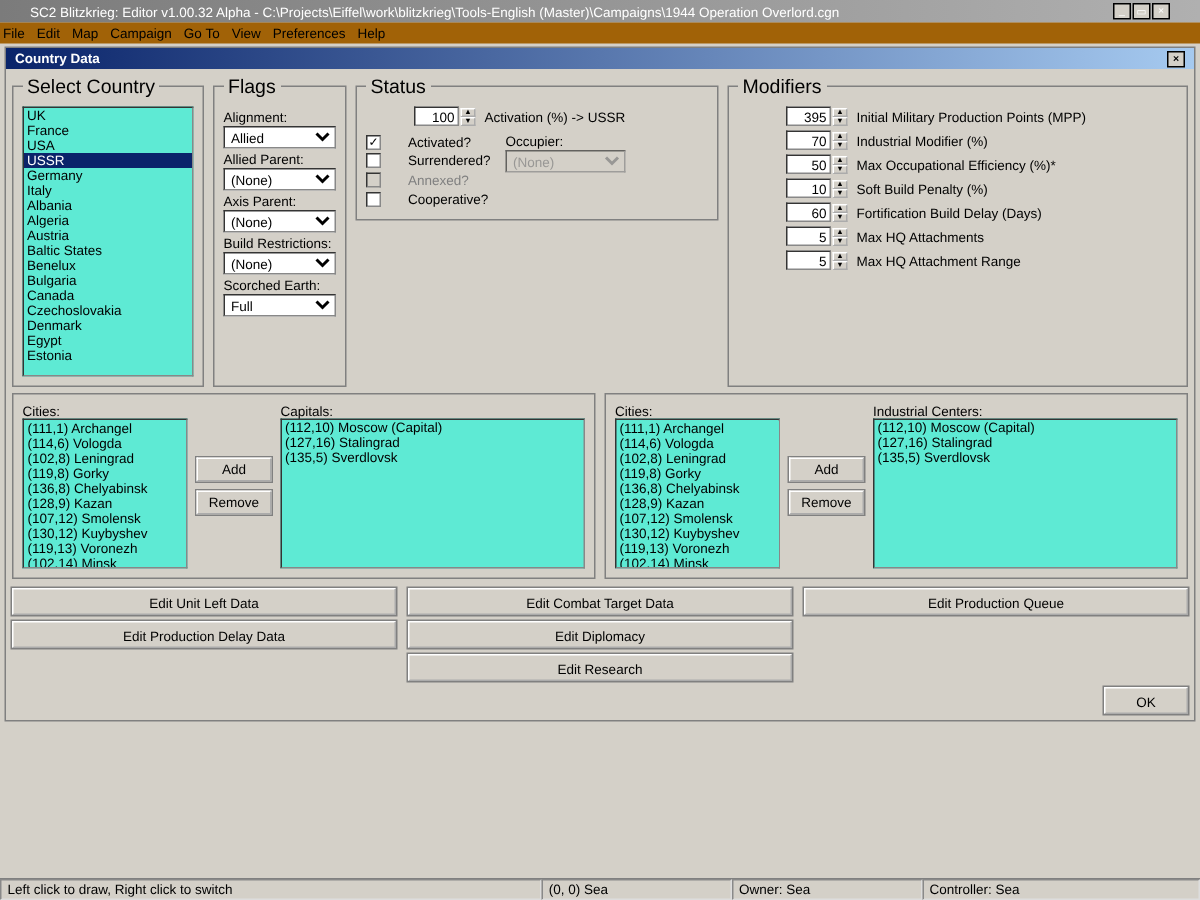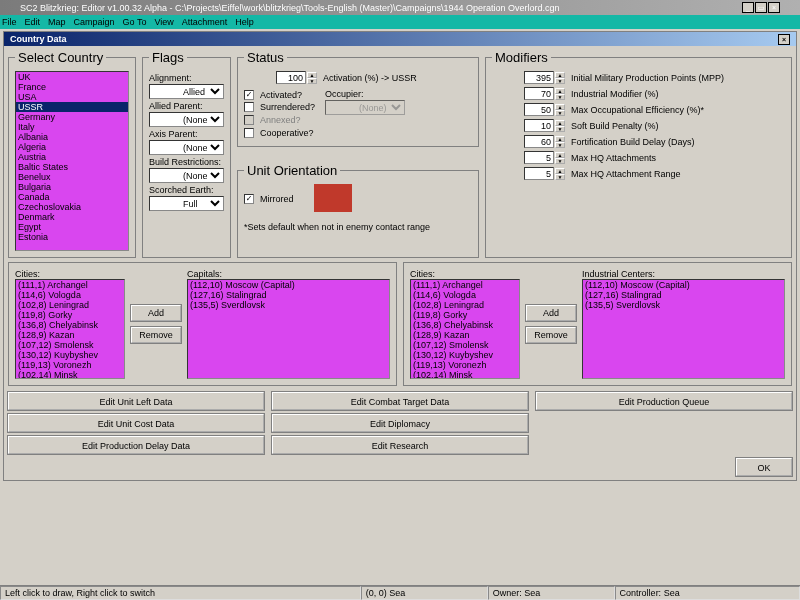--- a/index.html
+++ b/index.html
@@ -1,43 +1,43 @@
 <!DOCTYPE html>
 <html><head>
 <meta charset="utf-8">
 <style>
 * { box-sizing: border-box; font-family: "MS Sans Serif", Tahoma, sans-serif; font-size: 9px; }
 body { margin: 0; background: #d4d0c8; overflow: hidden; }
 .titlebar { height: 15px; background: linear-gradient(to right, #7b7b7b, #b0b0b0); color: #fff; padding: 1px 20px; display: flex; align-items: center; justify-content: space-between; }
 .titlebar .tbtns { display: flex; gap: 1px; }
 .wbtn { width: 12px; height: 11px; background: #d4d0c8; border: 1px solid #000; font-size: 7px; display: flex; align-items: center; justify-content: center; }
-.menubar { height: 14px; background: #14b8a6; padding: 0 2px; display: flex; gap: 8px; align-items: center; color: #000; }
+.menubar { height: 14px; background: #a16207; padding: 0 2px; display: flex; gap: 8px; align-items: center; color: #000; }
 .menubar span { cursor: default; }
 .dlg-title { height: 14px; background: linear-gradient(to right, #0a246a, #a6caf0); color: #fff; padding: 1px 6px; display: flex; justify-content: space-between; align-items: center; font-weight: bold; }
 .dlg-title .wbtn { color: #000; }
 .dialog { margin: 2px 3px; border: 1px solid #808080; background: #d4d0c8; }
 .dlg-body { padding: 4px; }
 fieldset { border: 1px solid #808080; border-radius: 0; margin: 0; padding: 6px 6px; }
 legend { padding: 0 3px; font-size: 13px; }
 .row1 { display: flex; gap: 6px; }
 .row2 { display: flex; gap: 6px; margin-top: 4px; }
-.listbox { background: #d946ef; border: 1px inset #888; overflow-y: scroll; overflow-x: hidden; }
+.listbox { background: #5eead4; border: 1px inset #888; overflow-y: scroll; overflow-x: hidden; }
 .listbox div { padding: 0 2px; white-space: nowrap; }
 .listbox div.sel { background: #0a246a; color: #fff; }
 label.lbl { display: block; margin: 2px 0 1px 0; }
-select { width: 100%; background: #fff; border: 1px inset #888; font-size: 9px; height: 15px; padding-left: 29px; }
+select { width: 100%; background: #fff; border: 1px inset #888; font-size: 9px; height: 15px; }
 .btn { background: #d4d0c8; border: 1px outset #fff; box-shadow: 0 0 0 1px #808080; padding: 2px 0; text-align: center; cursor: pointer; }
 .spin { display: flex; align-items: center; }
 .spin input { width: 30px; height: 13px; text-align: right; background: #fff; border: 1px inset #888; font-size: 9px; padding: 0 2px; }
 .spin .arr { display: flex; flex-direction: column; margin-left: 1px; }
 .spin .arr div { width: 10px; height: 6px; border: 1px outset #fff; background: #d4d0c8; font-size: 5px; text-align: center; line-height: 4px; }
 .chk { width: 10px; height: 10px; border: 1px inset #888; background: #fff; display: inline-block; vertical-align: middle; text-align: center; line-height: 8px; font-size: 8px; }
 .chk.disabled { background: #d4d0c8; }
 .chkrow { margin: 2px 0; }
-.chklbl { vertical-align: middle; margin-left: 6px; text-align: right; }
+.chklbl { vertical-align: middle; margin-left: 18px; text-align: right; }
 .chklbl.disabled { color: #808080; }
 .modrow { display: flex; align-items: center; gap: 6px; margin-bottom: 3px; margin-left: 32px; }
 .bigbtns { display: flex; gap: 8px; margin-top: 6px; }
 .bigcol { flex: 1; display: flex; flex-direction: column; gap: 4px; }
 .bigcol .btn { height: 18px; line-height: 15px; }
 .ok-row { display: flex; justify-content: flex-end; margin-top: 4px; }
 .ok-row .btn { width: 56px; height: 18px; line-height: 15px; }
 .status { position: fixed; bottom: 0; left: 0; right: 0; height: 15px; border-top: 1px solid #808080; display: flex; background: #d4d0c8; }
 .status div { border: 1px inset #ddd; padding: 1px 4px; height: 14px; }
 .flag { width: 38px; height: 28px; background: #c0392b; position: relative; display: inline-block; }
@@ -53,21 +53,21 @@
     <div class="wbtn">×</div>
   </div>
 </div>
 <div class="menubar">
   <span>File</span>
   <span>Edit</span>
   <span>Map</span>
   <span>Campaign</span>
   <span>Go To</span>
   <span>View</span>
-  <span>Attachment</span>
+  <span>Preferences</span>
   <span>Help</span>
 </div>
 
 <div class="dialog">
   <div class="dlg-title">
     <span>Country Data</span>
     <div class="wbtn">×</div>
   </div>
   <div class="dlg-body">
 
@@ -103,21 +103,21 @@
         <label class="lbl">Allied Parent:</label>
         <select><option>(None)</option></select>
         <label class="lbl">Axis Parent:</label>
         <select><option>(None)</option></select>
         <label class="lbl">Build Restrictions:</label>
         <select><option>(None)</option></select>
         <label class="lbl">Scorched Earth:</label>
         <select><option>Full</option></select>
       </fieldset>
 
-      <div style="width:242px;display:flex;flex-direction:column;gap:16px">
+      <div style="width:242px;display:flex;flex-direction:column;gap:4px">
         <fieldset>
           <legend>Status</legend>
           <div class="modrow">
             <div class="spin">
                 <input value="100" style="">
                 <div class="arr">
                   <div>▲</div>
                   <div>▼</div>
                 </div>
               </div>
@@ -128,28 +128,20 @@
               <div class="chkrow"><span class="chk">✓</span><span class="chklbl">Activated?</span></div>
               <div class="chkrow"><span class="chk"></span><span class="chklbl">Surrendered?</span></div>
               <div class="chkrow"><span class="chk disabled"></span><span class="chklbl disabled">Annexed?</span></div>
               <div class="chkrow"><span class="chk"></span><span class="chklbl">Cooperative?</span></div>
             </div>
             <div>
               <label class="lbl">Occupier:</label>
               <select disabled="" style="width:80px;background:#d4d0c8"><option>(None)</option></select>
             </div>
           </div>
-        </fieldset>
-        <fieldset style="flex:1">
-          <legend>Unit Orientation</legend>
-          <div style="display:flex;align-items:center;gap:20px">
-            <div class="chkrow"><span class="chk">✓</span><span class="chklbl">Mirrored</span></div>
-            <div><span class="flag"></span></div>
-          </div>
-          <div style="margin-top:8px">*Sets default when not in enemy contact range</div>
         </fieldset>
       </div>
 
       <fieldset style="flex:1">
         <legend>Modifiers</legend>
         <div class="modrow">
             <div class="spin">
               <input value="395" style="">
               <div class="arr">
                 <div>▲</div>
@@ -279,21 +271,20 @@
               <div>(127,16) Stalingrad</div>
               <div>(135,5) Sverdlovsk</div>
             </div>
         </div>
       </fieldset>
     </div>
 
     <div class="bigbtns">
       <div class="bigcol">
         <div class="btn">Edit Unit Left Data</div>
-        <div class="btn">Edit Unit Cost Data</div>
         <div class="btn">Edit Production Delay Data</div>
       </div>
       <div class="bigcol">
         <div class="btn">Edit Combat Target Data</div>
         <div class="btn">Edit Diplomacy</div>
         <div class="btn">Edit Research</div>
       </div>
       <div class="bigcol">
         <div class="btn">Edit Production Queue</div>
       </div>

